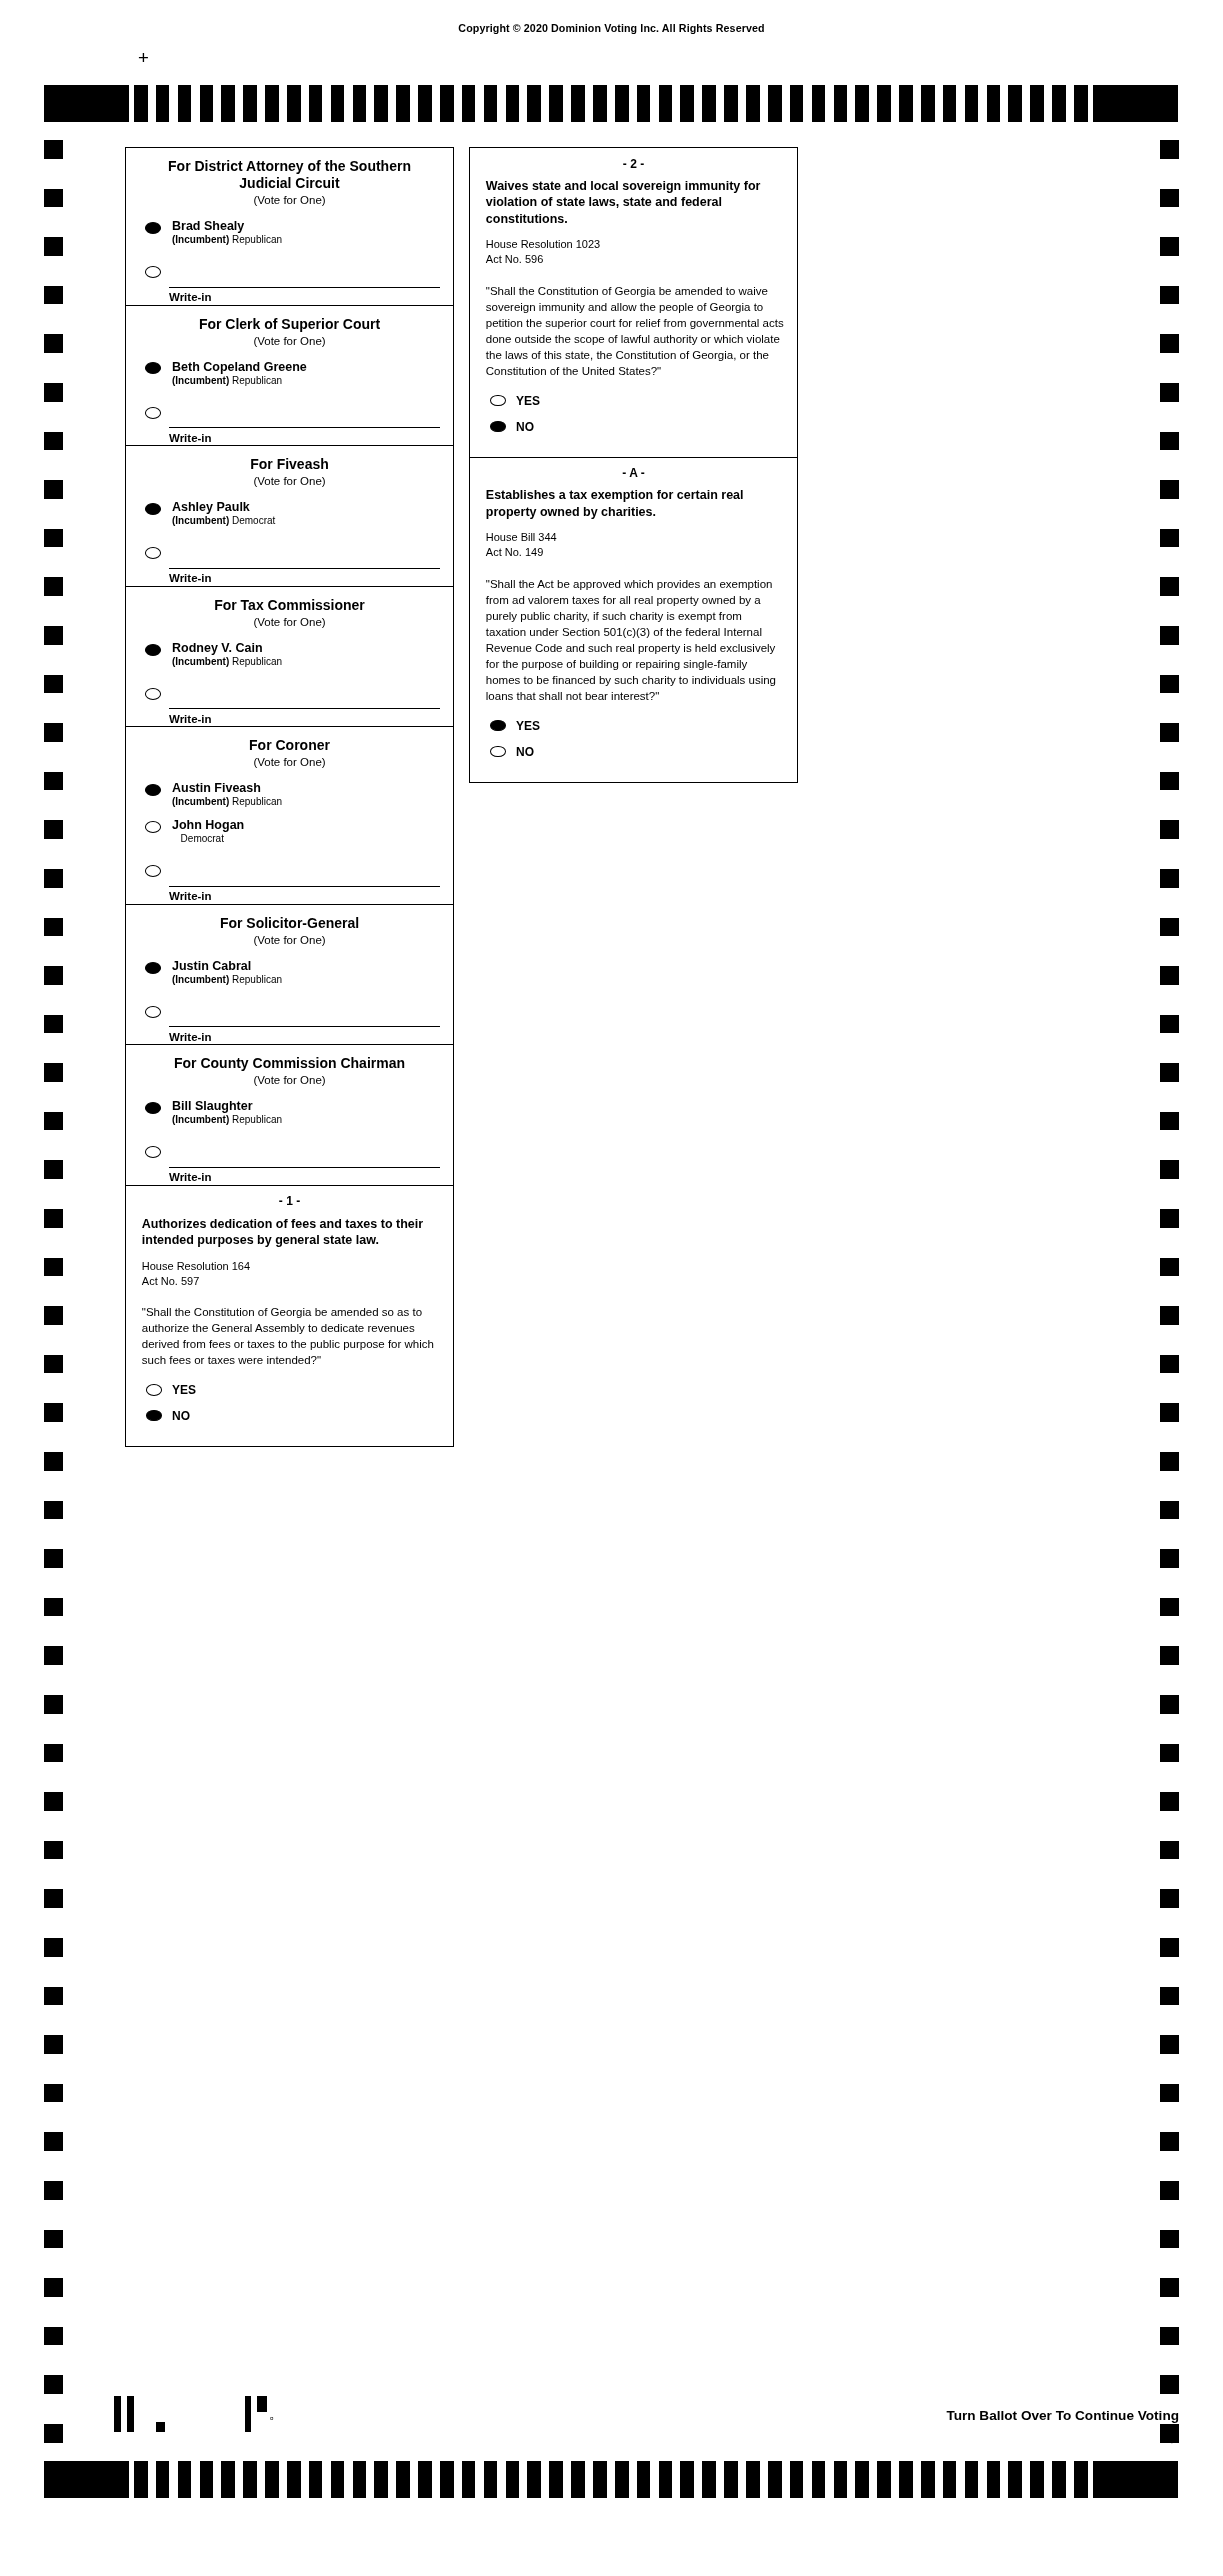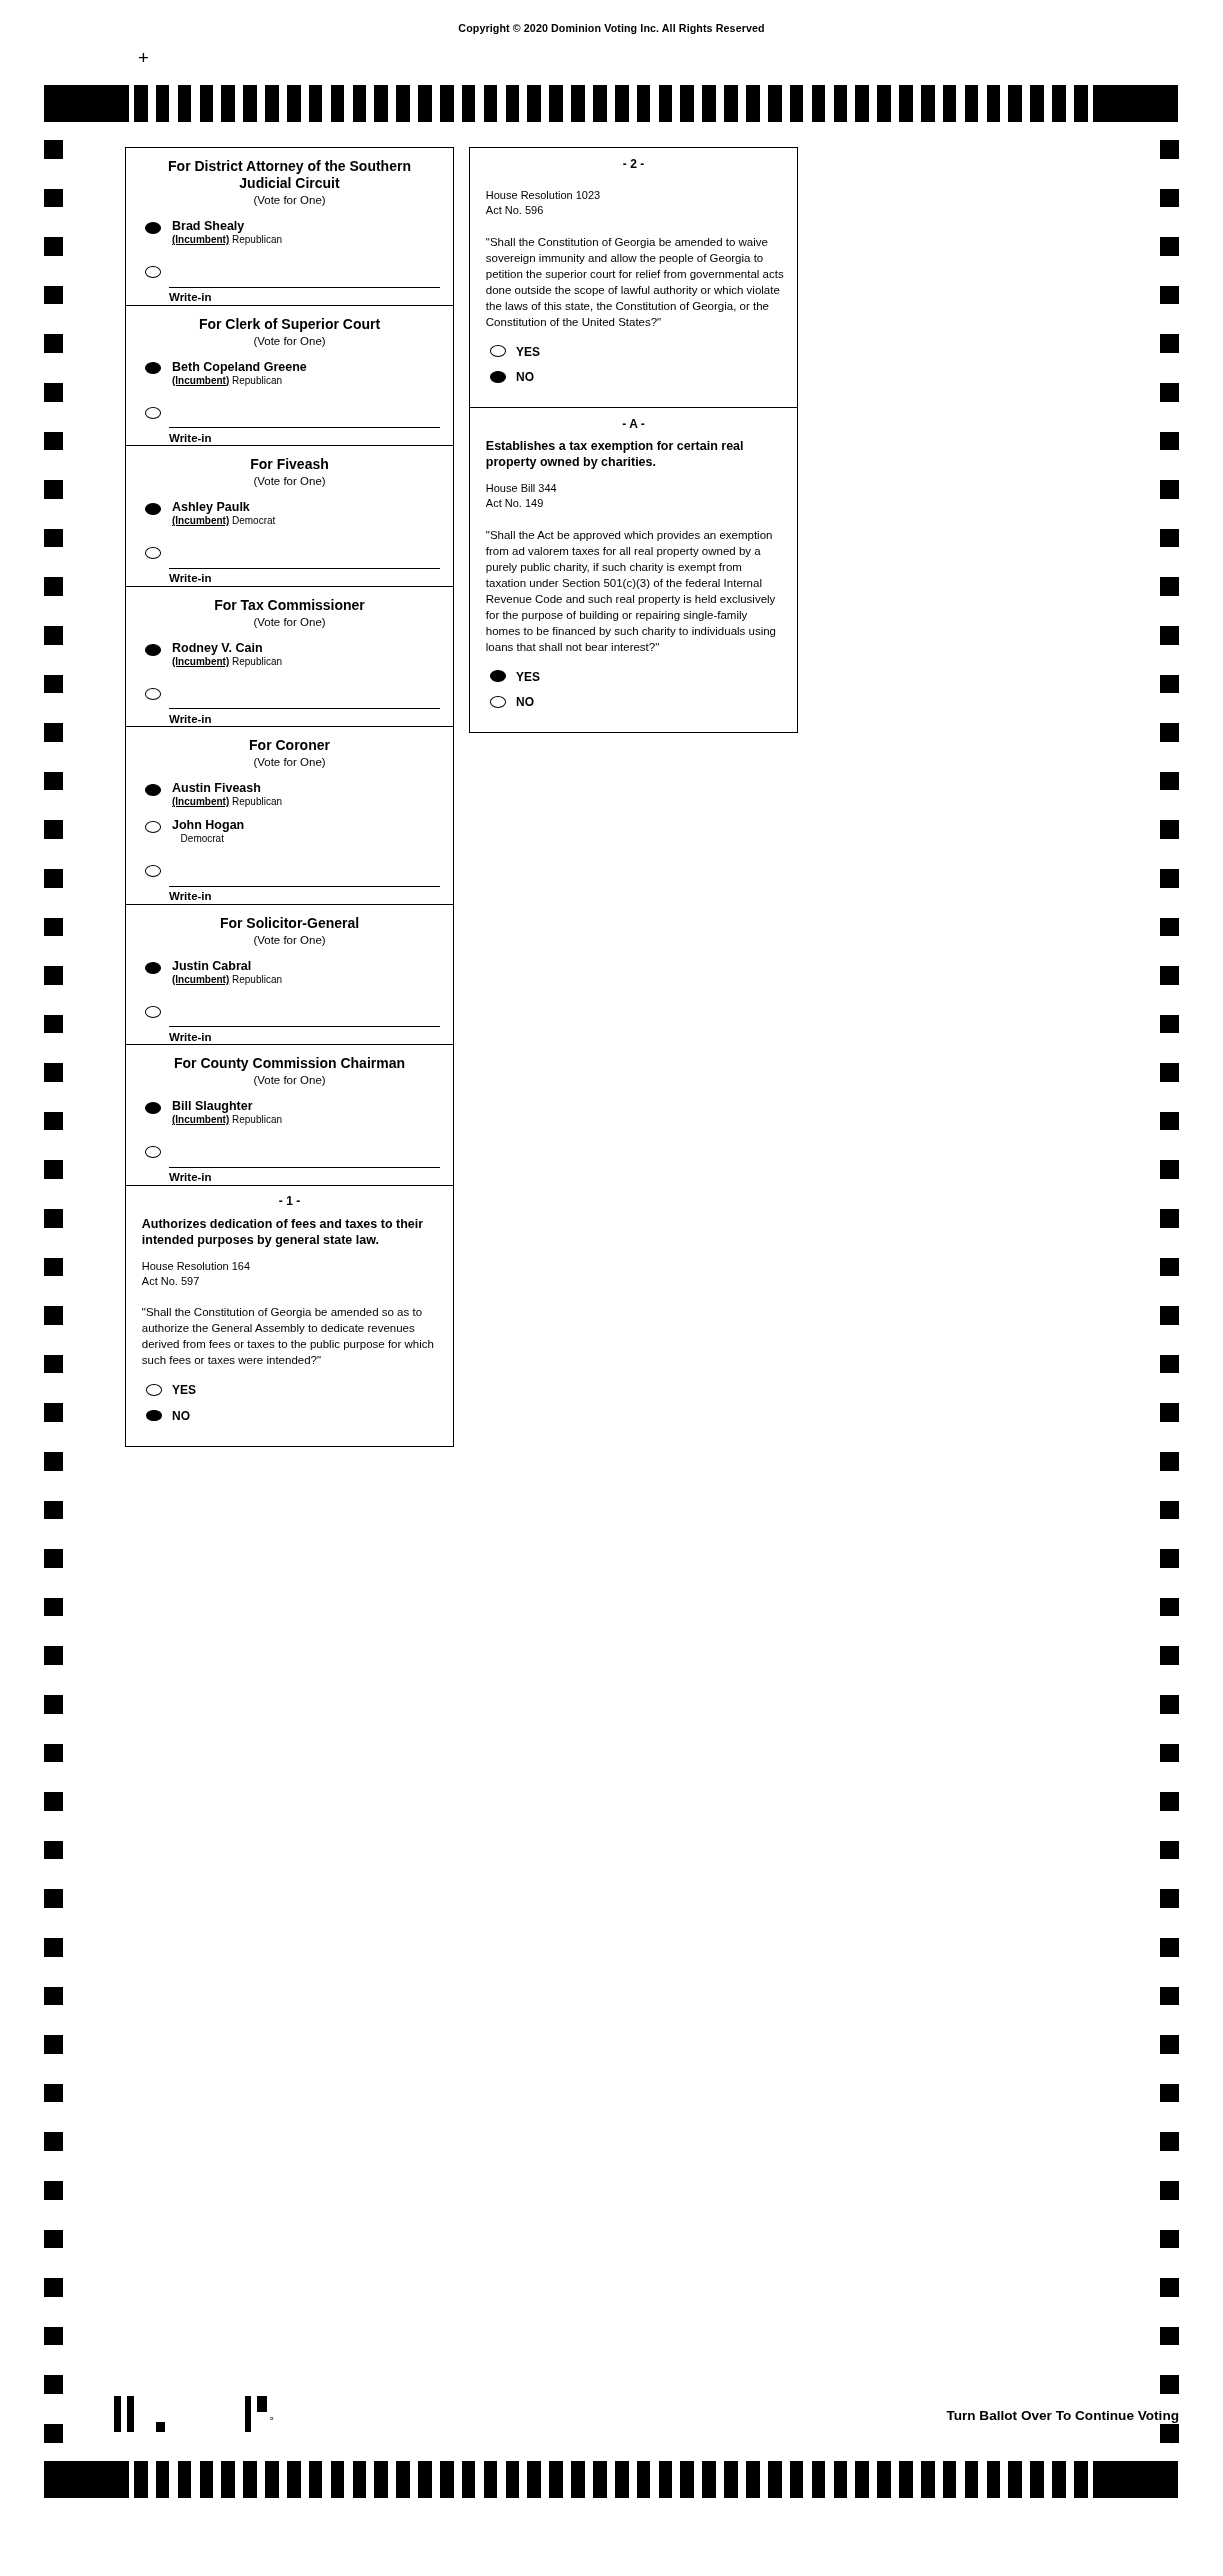--- a/index.html
+++ b/index.html
@@ -72,21 +72,21 @@
     position:relative; padding:5.7px 0 4.3px 46px; min-height:24px;
   }
   .cand .oval {
     position:absolute; left:18.6px; top:8.6px;
     width:16.5px; height:12px; border:1.2px solid #000; border-radius:50%;
     box-sizing:border-box;
   }
   .cand .oval.filled { background:#000; }
   .cand .name { font-size:12.5px; font-weight:bold; line-height:14.3px; }
   .cand .party { font-size:10px; line-height:12px; padding-top:0.7px; }
-  .cand .party b { font-weight:bold;text-decoration:underline; }
+  .cand .party b { font-weight:bold; }
   .cand .party.indent { padding-left:8.6px; }
   .writein {
     position:relative; padding:14.3px 0 0 46px; min-height:40px;
   }
   .writein .oval {
     position:absolute; left:18.6px; top:15.8px;
     width:16.5px; height:12px; border:1.2px solid #000; border-radius:50%;
     box-sizing:border-box;
   }
   .writein .rule {
@@ -434,20 +434,21 @@
           <span>NO</span>
         </div>
       </div>
     </div>
   </div>
 
   <div class="col col-right">
 
     <div class="box pad-b">
       <div class="meas-num">- 2 -</div>
+      <div class="meas-sum">Waives state and local sovereign immunity for violation of state laws, state and federal constitutions.</div>
       <div class="meas-ref">
         <span>House Resolution 1023</span><br>
         <span>Act No. 596</span>
       </div>
       <div class="meas-text">"Shall the Constitution of Georgia be amended to waive sovereign immunity and allow the people of Georgia to petition the superior court for relief from governmental acts done outside the scope of lawful authority or which violate the laws of this state, the Constitution of Georgia, or the Constitution of the United States?"</div>
       <div class="yn">
         <div class="opt">
           <span class="oval"></span>
           <span>YES</span>
         </div>

